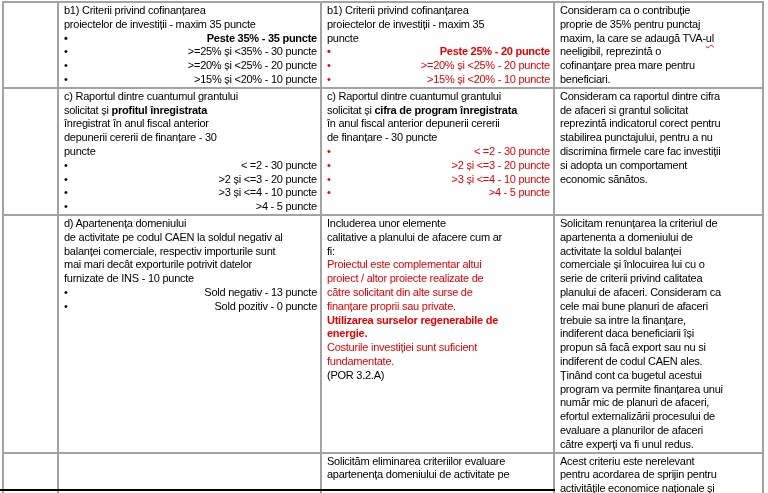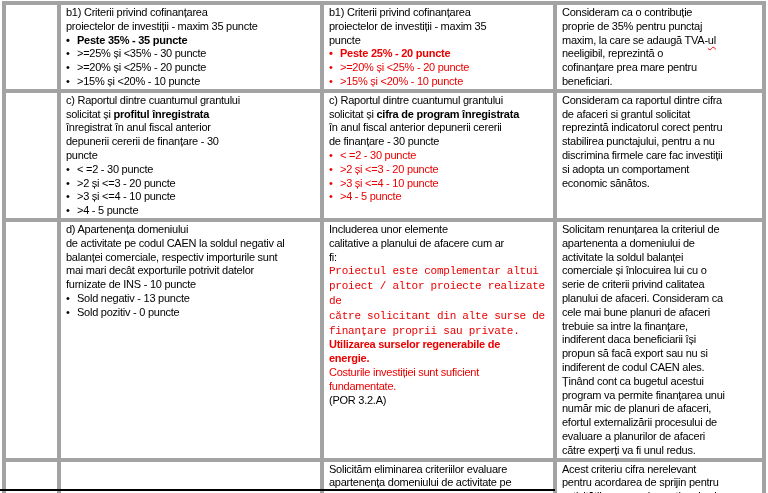--- a/index.html
+++ b/index.html
@@ -14,30 +14,30 @@
     color: #000;
   }
   .page { position: relative; width: 768px; height: 493px; overflow: hidden; }
   table.doc-table {
     position: absolute; left: 2px; top: 1px;
     width: 760px;
     border-collapse: collapse;
     table-layout: fixed;
   }
   td.cell {
-    border: 4px solid #a3a3a3;
+    border: 2px solid #a3a3a3;
     vertical-align: top;
     padding: 1px 3px 0 5px;
     overflow: hidden;
   }
   .blk { white-space: pre-wrap; }
   .para { margin: 0; }
   .bullet { display: flex; }
   .bullet .marker { flex: 0 0 11px; width: 11px; }
-  .bullet .runs { flex: 1 1 auto; }
+  .bullet .runs { flex: 1 1 auto; text-align: right; }
   .b { font-weight: bold; }
   .squiggle {
     text-decoration: underline wavy #ff0000 1px;
     text-underline-offset: 2px;
     text-decoration-skip-ink: none;
   }
   .bottom-cut-line {
     position: absolute;
     left: 0; top: 489px;
     width: 555px; height: 2px;
@@ -124,21 +124,21 @@
 balanței comerciale, respectiv importurile sunt
 mai mari decât exporturile potrivit datelor
 furnizate de INS - 10 puncte</span></span></div>
             <div class="blk bullet"><span class="marker">•</span><span class="runs"><span>Sold negativ - 13 puncte</span></span></div>
             <div class="blk bullet"><span class="marker">•</span><span class="runs"><span>Sold pozitiv - 0 puncte</span></span></div>
           </td>
           <td class="cell">
             <div class="blk para"><span class="runs"><span>Includerea unor elemente
 calitative a planului de afacere cum ar
 fi:</span></span></div>
-            <div class="blk para"><span class="runs"><span style="color: rgb(235, 0, 0); font-family: Liberation Mono, monospace;">Proiectul este complementar altui
+            <div class="blk para"><span class="runs"><span style="color: rgb(235, 0, 0);">Proiectul este complementar altui
 proiect / altor proiecte realizate de
 către solicitant din alte surse de
 finanțare proprii sau private.</span></span></div>
             <div class="blk para"><span class="runs"><span style="color: rgb(235, 0, 0); font-weight: bold;">Utilizarea surselor regenerabile de
 energie.</span></span></div>
             <div class="blk para"><span class="runs"><span style="color: rgb(235, 0, 0);">Costurile investiției sunt suficient
 fundamentate.</span></span></div>
             <div class="blk para"><span class="runs"><span>(POR 3.2.A)</span></span></div>
           </td>
           <td class="cell">
@@ -162,21 +162,21 @@
           </td>
         </tr>
         <tr style="height: 70px;">
           <td class="cell"></td>
           <td class="cell"></td>
           <td class="cell">
             <div class="blk para"><span class="runs"><span>Solicităm eliminarea criteriilor evaluare
 apartenența domeniului de activitate pe</span></span></div>
           </td>
           <td class="cell">
-            <div class="blk para"><span class="runs"><span>Acest criteriu cifra nerelevant
+            <div class="blk para"><span class="runs"><span>Acest criteriu este nerelevant
 pentru acordarea de sprijin pentru
 activitățile economice naționale și</span></span></div>
           </td>
         </tr>
       </tbody>
   </table>
   <div class="bottom-cut-line"></div>
 </div>
 
 </body></html>

